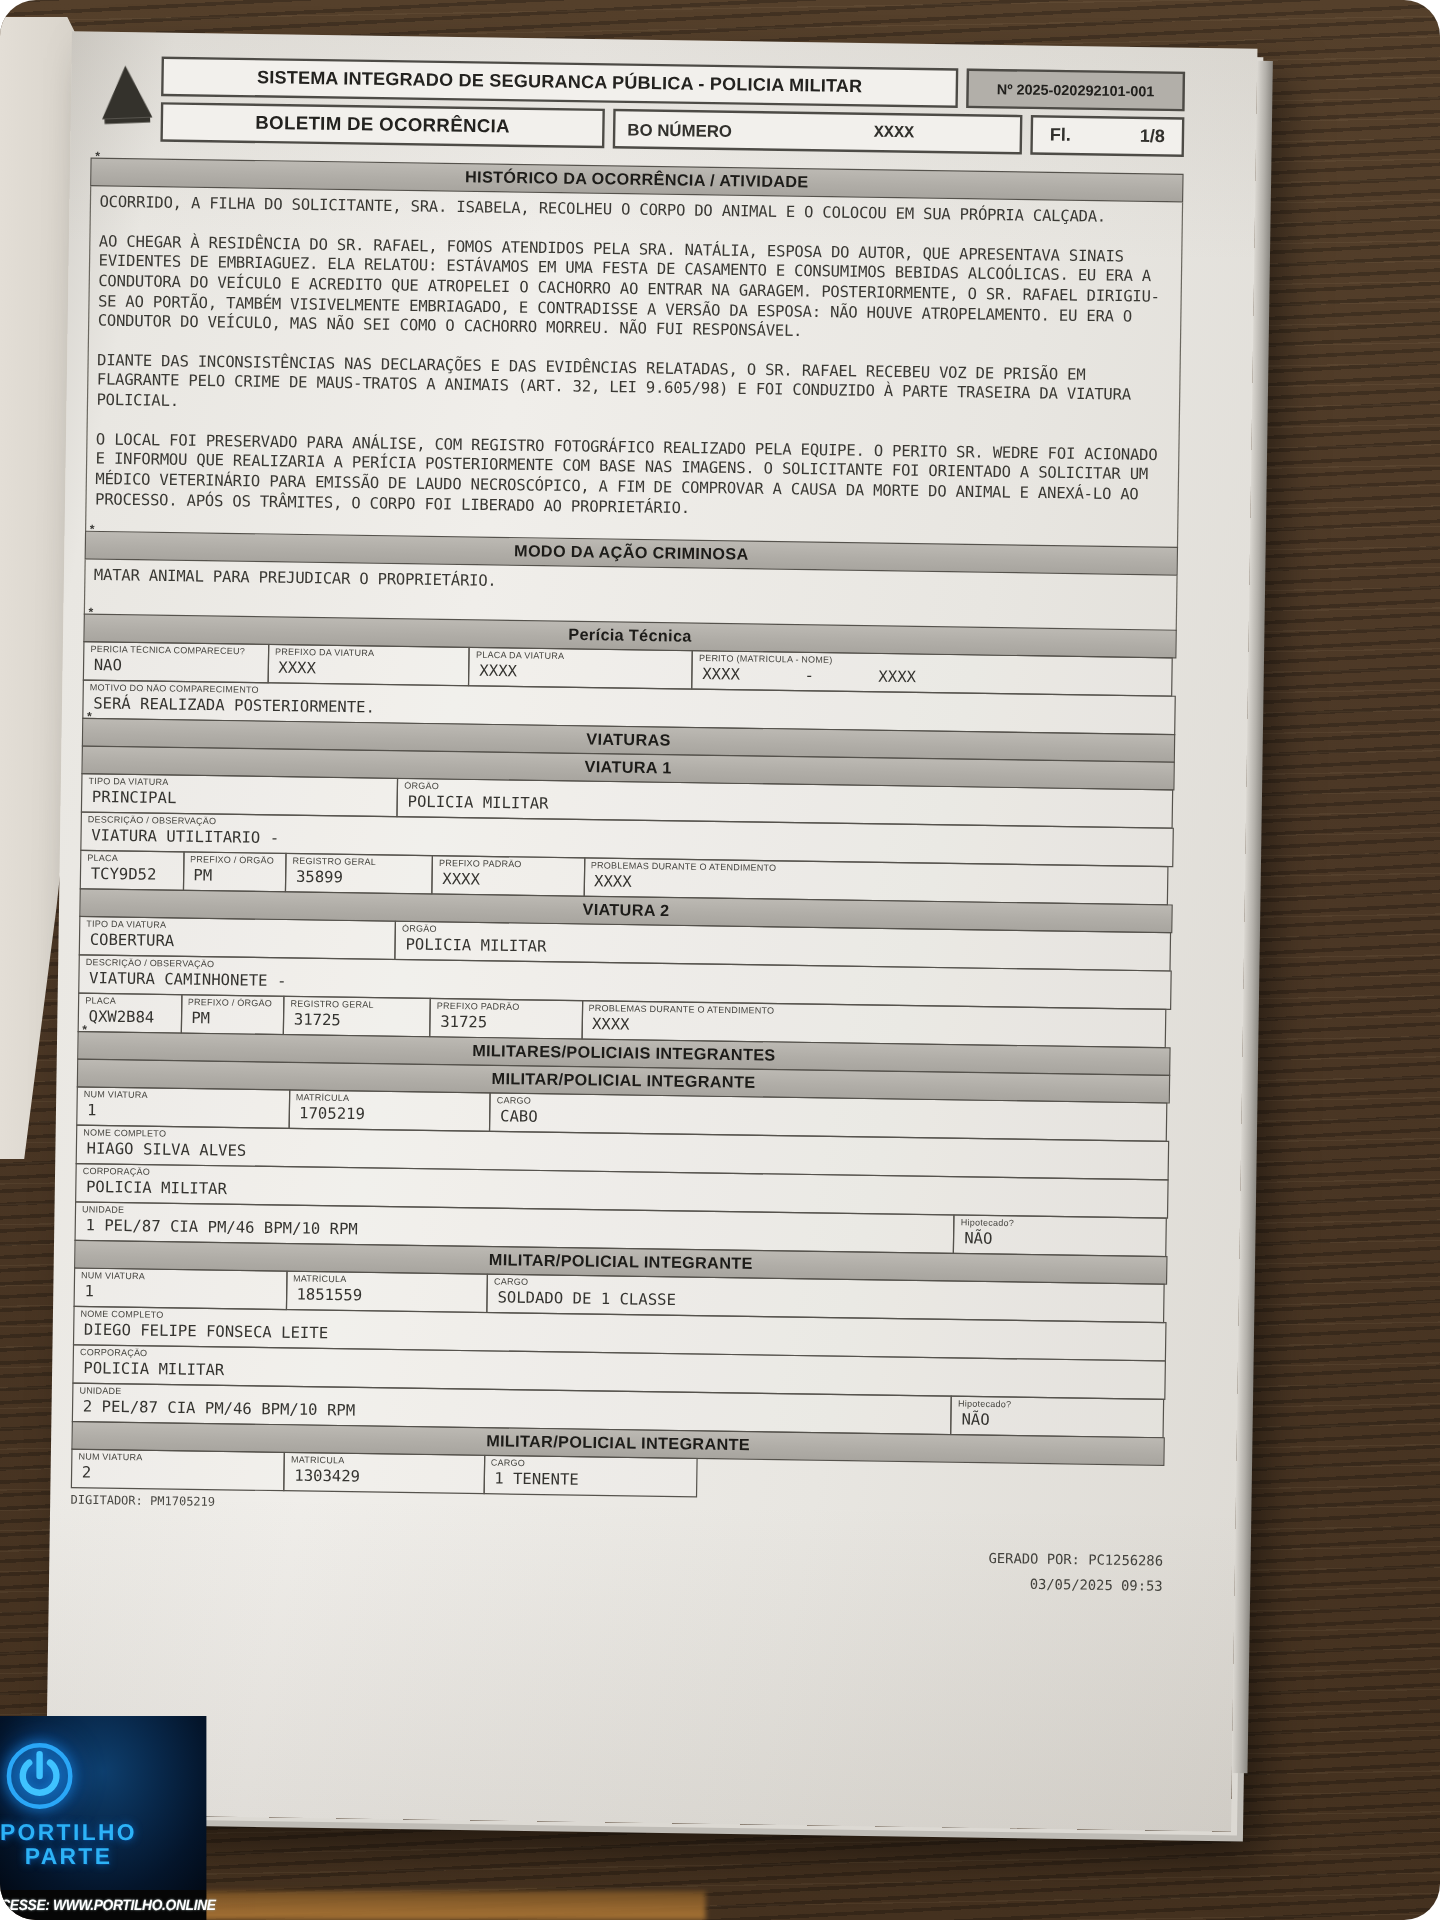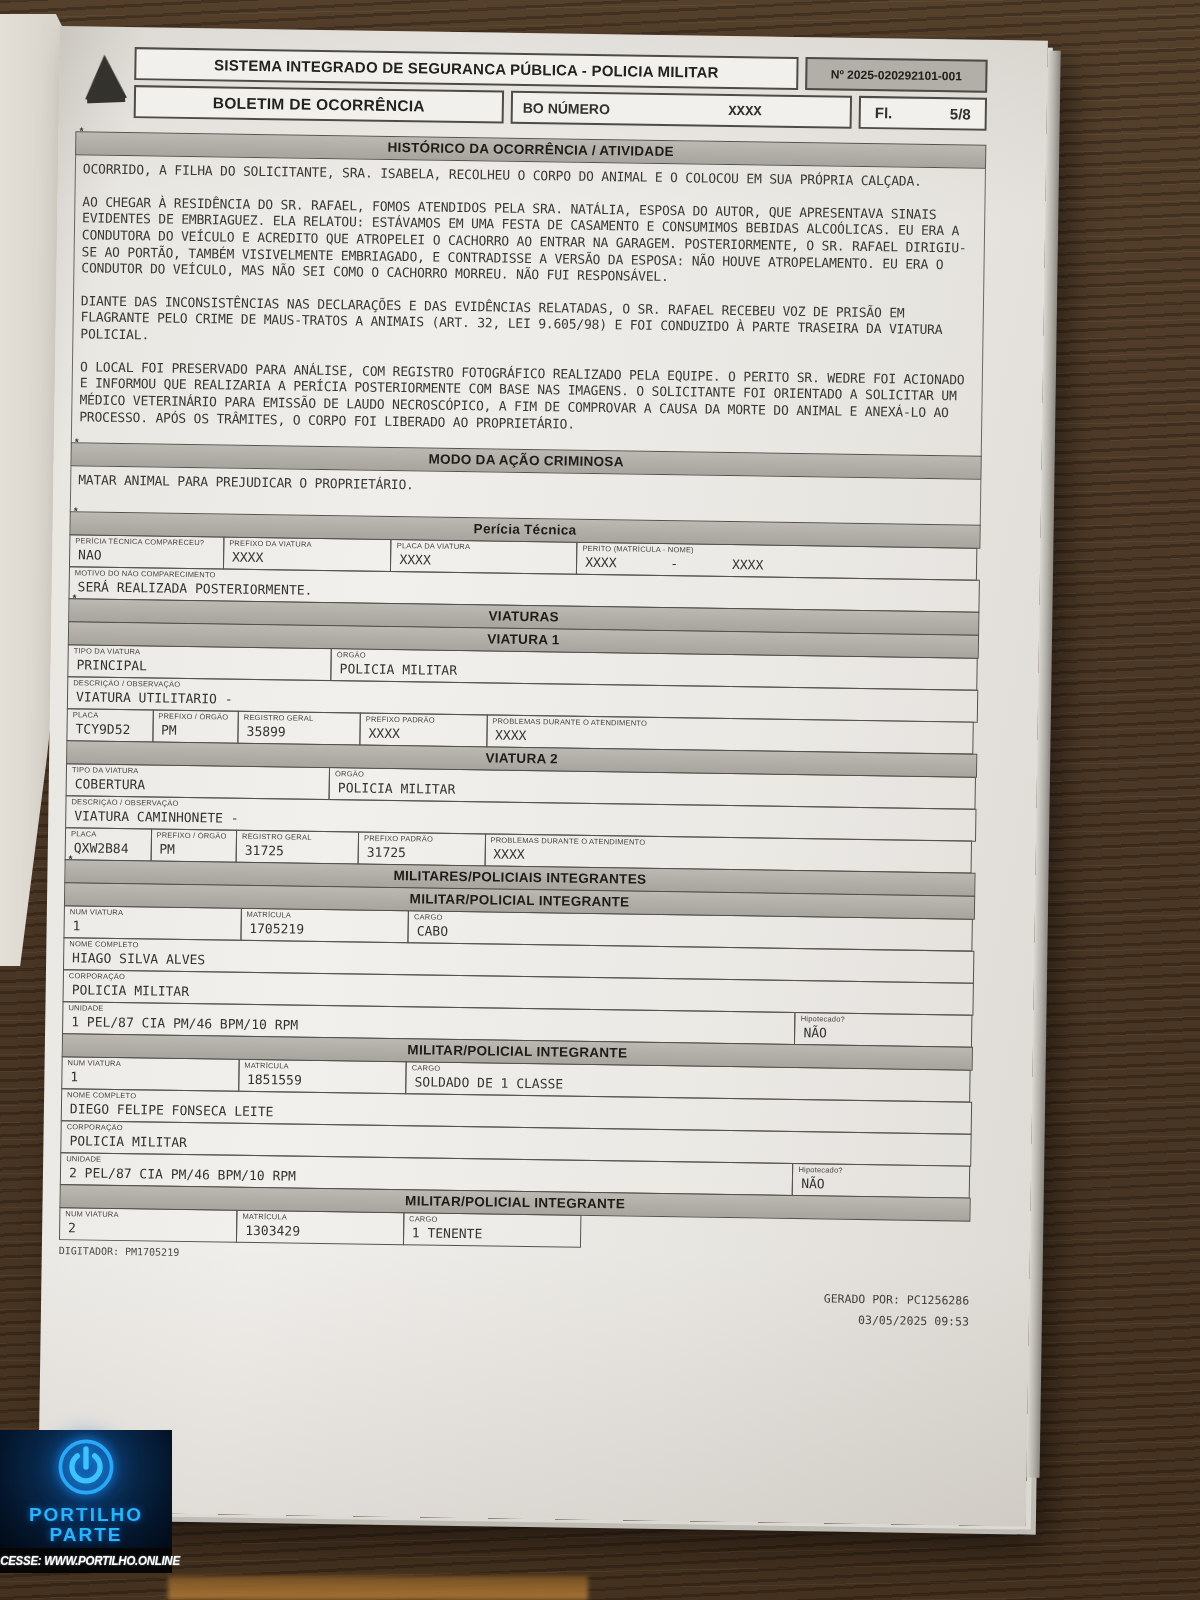--- a/index.html
+++ b/index.html
@@ -6,20 +6,21 @@
   html,body { width:1200px; height:1600px; }
   body { font-family:"Liberation Sans", sans-serif; overflow:hidden; }
 
   
   .photo {
     position:relative; width:1200px; height:1600px; overflow:hidden;
     background:
       repeating-linear-gradient(177deg, rgba(0,0,0,.22) 0 3px, rgba(0,0,0,0) 3px 11px),
       repeating-linear-gradient(179deg, rgba(255,226,180,.05) 0 1px, rgba(0,0,0,0) 1px 17px),
       linear-gradient(180deg, #55402b 0%, #4c3826 40%, #44311f 100%);
+    border-radius: 30px;
   }
 
   
   .folded-page {
     position:absolute; left:0; top:14px; width:112px; height:952px;
     background:linear-gradient(90deg, #e3ded6 0%, #d6d1c8 70%, #bdb8ae 100%);
     clip-path:polygon(0 0, 50% 0, 88% 9%, 74% 30%, 66% 52%, 42% 78%, 18% 100%, 0 100%);
     filter:drop-shadow(3px 3px 4px rgba(0,0,0,.4));
     z-index:1;
   }
@@ -89,21 +90,21 @@
   .cell .lbl { display:block; font-size:7.5px; color:#45443f; letter-spacing:.2px; line-height:1.15; white-space:nowrap; overflow:hidden; }
   .cell .val { display:block; font-family:"DejaVu Sans Mono", monospace; font-size:13px; line-height:1.25; color:#353430; padding-left:3px; padding-top:1px; white-space:nowrap; }
   .wsp .val { word-spacing:46px; }
 
   .footer-row { display:flex; justify-content:space-between; align-items:flex-start; margin-top:5px; }
   .digitador { font-family:"DejaVu Sans Mono", monospace; font-size:10px; color:#4a4944; }
   .gerado { margin-top:32px; text-align:right; font-family:"DejaVu Sans Mono", monospace; font-size:11.5px; color:#43423d; line-height:1.8; }
 
   
   .wm { position:absolute; left:0; top:1430px; width:172px; height:170px; z-index:5; }
-  .wm-main { width:100%; height:118px; display:flex; flex-direction:column; align-items:center; justify-content:center;
+  .wm-main { width:100%; height:145px; display:flex; flex-direction:column; align-items:flex-start; justify-content:center;
     background:radial-gradient(ellipse at 50% 32%, #0e3f6e 0%, #082749 40%, #04152b 72%, #020a16 100%); }
   .wm-icon { filter:drop-shadow(0 0 5px #1b8fe8) drop-shadow(0 0 11px #0a58b5); margin-bottom:5px; }
   .wm-text { text-align:center; font-weight:bold; font-size:19px; letter-spacing:2px; line-height:1.05; color:#2db3f7;
     text-shadow:0 0 7px #0b67c2, 1px 1px 0 #062c5a; }
   .wm-banner { width:100%; height:25px; background:#060606; display:flex; align-items:center; justify-content:center; }
   .wm-banner span { color:#fff; font-weight:bold; font-style:italic; font-size:12.5px; letter-spacing:-.3px;
     transform:scaleX(.92); white-space:nowrap; text-shadow:0 0 2px #9aa; }
 </style>
 </head>
 <body>
@@ -125,21 +126,21 @@
             <div class="hbox num-box">Nº 2025-020292101-001</div>
           </div>
           <div class="hdr-row">
             <div class="hbox doc-box">BOLETIM DE OCORRÊNCIA</div>
             <div class="hbox bo-box">
               <span>BO NÚMERO</span>
               <span class="val">XXXX</span>
             </div>
             <div class="hbox fl-box">
               <span>Fl.</span>
-              <span>5/8</span>
+              <span>1/8</span>
             </div>
           </div>
         </div>
       </div>
 
       <div class="bar marked">HISTÓRICO DA OCORRÊNCIA / ATIVIDADE</div>
       <div class="freetext">
         <p>OCORRIDO, A FILHA DO SOLICITANTE, SRA. ISABELA, RECOLHEU O CORPO DO ANIMAL E O COLOCOU EM SUA PRÓPRIA CALÇADA.</p>
         <p>AO CHEGAR À RESIDÊNCIA DO SR. RAFAEL, FOMOS ATENDIDOS PELA SRA. NATÁLIA, ESPOSA DO AUTOR, QUE APRESENTAVA SINAIS EVIDENTES DE EMBRIAGUEZ. ELA RELATOU: ESTÁVAMOS EM UMA FESTA DE CASAMENTO E CONSUMIMOS BEBIDAS ALCOÓLICAS. EU ERA A CONDUTORA DO VEÍCULO E ACREDITO QUE ATROPELEI O CACHORRO AO ENTRAR NA GARAGEM. POSTERIORMENTE, O SR. RAFAEL DIRIGIU-SE AO PORTÃO, TAMBÉM VISIVELMENTE EMBRIAGADO, E CONTRADISSE A VERSÃO DA ESPOSA: NÃO HOUVE ATROPELAMENTO. EU ERA O CONDUTOR DO VEÍCULO, MAS NÃO SEI COMO O CACHORRO MORREU. NÃO FUI RESPONSÁVEL.</p>
         <p>DIANTE DAS INCONSISTÊNCIAS NAS DECLARAÇÕES E DAS EVIDÊNCIAS RELATADAS, O SR. RAFAEL RECEBEU VOZ DE PRISÃO EM FLAGRANTE PELO CRIME DE MAUS-TRATOS A ANIMAIS (ART. 32, LEI 9.605/98) E FOI CONDUZIDO À PARTE TRASEIRA DA VIATURA POLICIAL.</p>

